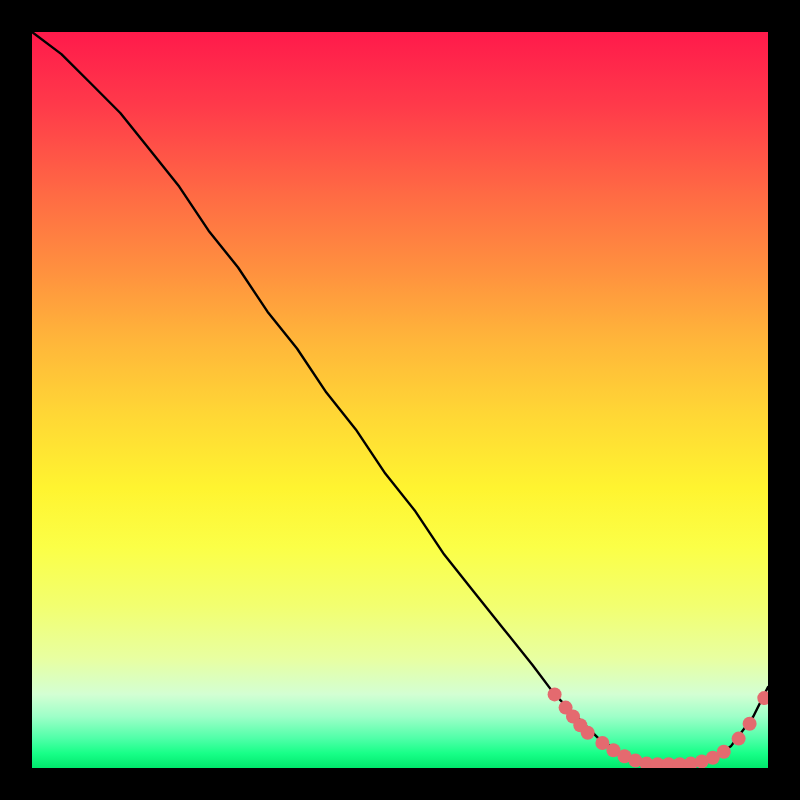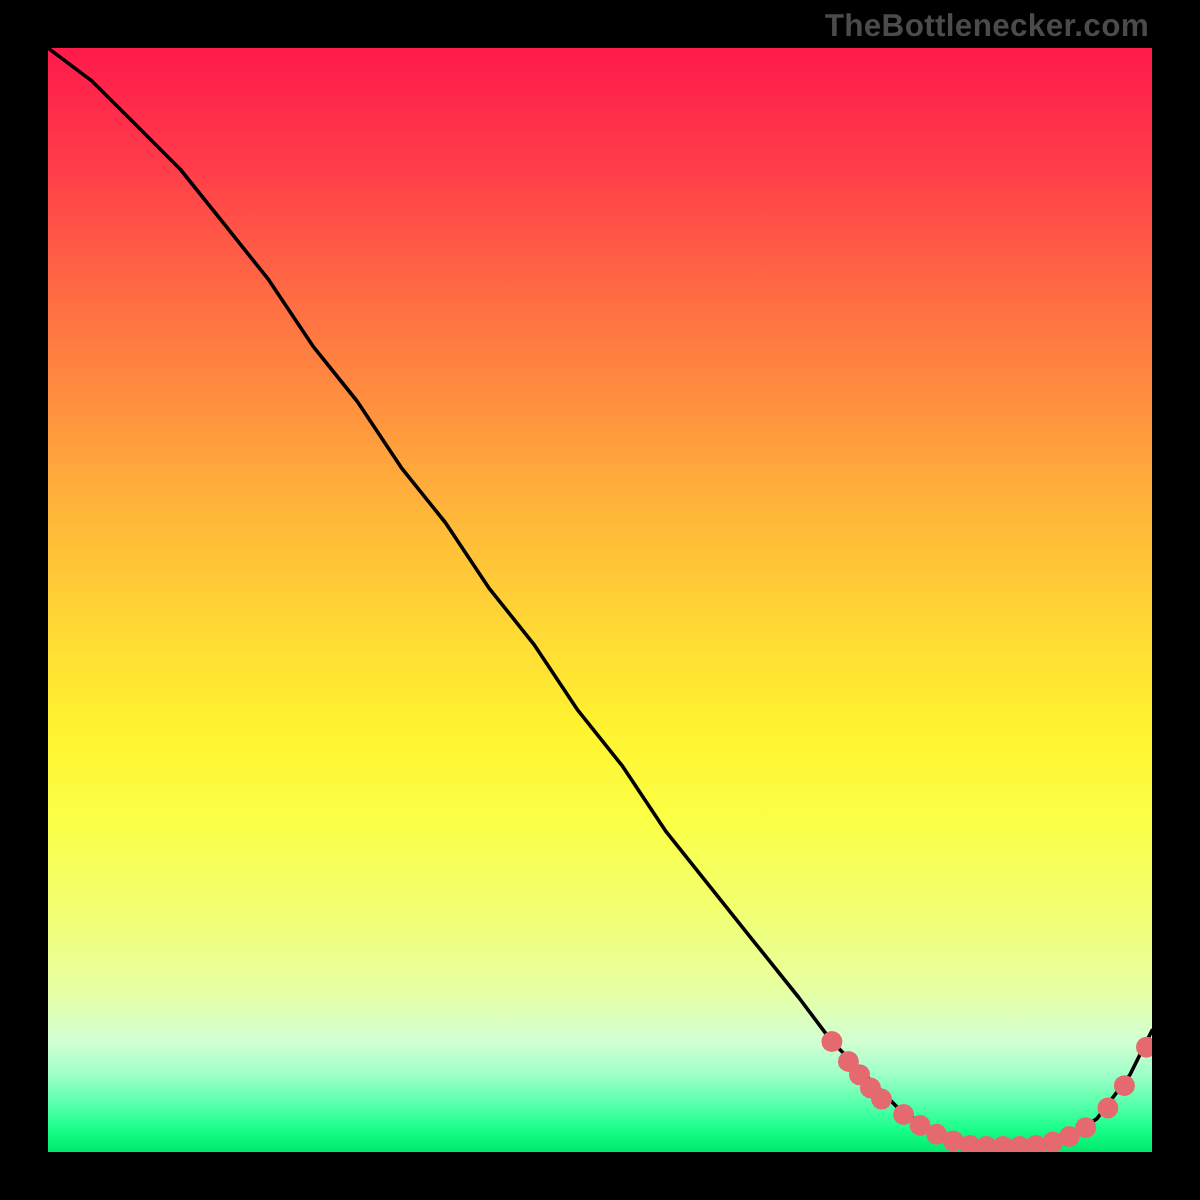--- a/index.html
+++ b/index.html
@@ -58,21 +58,20 @@
     left: 0;
     top: 0;
     width: 736px;
     height: 736px;
   }
 </style>
 </head>
 <body>
 
 <div class="frame">
-  <div class="watermark">TheBottlenecker.com</div>
   <div class="plot">
     <svg class="curve" viewBox="0 0 736 736" preserveAspectRatio="none">
       <path id="curve-path" fill="none" stroke="#000000" stroke-width="2.4" stroke-linecap="round" stroke-linejoin="round" d="M0.0 0.0 L29.4 22.1 L58.9 51.5 L88.3 81.0 L117.8 117.8 L147.2 154.6 L176.6 198.7 L206.1 235.5 L235.5 279.7 L265.0 316.5 L294.4 360.6 L323.8 397.4 L353.3 441.6 L382.7 478.4 L412.2 522.6 L441.6 559.4 L471.0 596.2 L500.5 633.0 L522.6 662.4 L544.6 684.5 L566.7 706.6 L588.8 721.3 L610.9 728.6 L633.0 732.3 L655.0 732.3 L677.1 728.6 L699.2 713.9 L721.3 684.5 L736.0 655.0"></path>
       <g id="marker-group">
           <circle cx="522.6" cy="662.4" r="7" fill="#e46a6f"></circle>
           <circle cx="533.6" cy="675.6" r="7" fill="#e46a6f"></circle>
           <circle cx="541.0" cy="684.5" r="7" fill="#e46a6f"></circle>
           <circle cx="548.3" cy="693.3" r="7" fill="#e46a6f"></circle>
           <circle cx="555.7" cy="700.7" r="7" fill="#e46a6f"></circle>
           <circle cx="570.4" cy="711.0" r="7" fill="#e46a6f"></circle>

